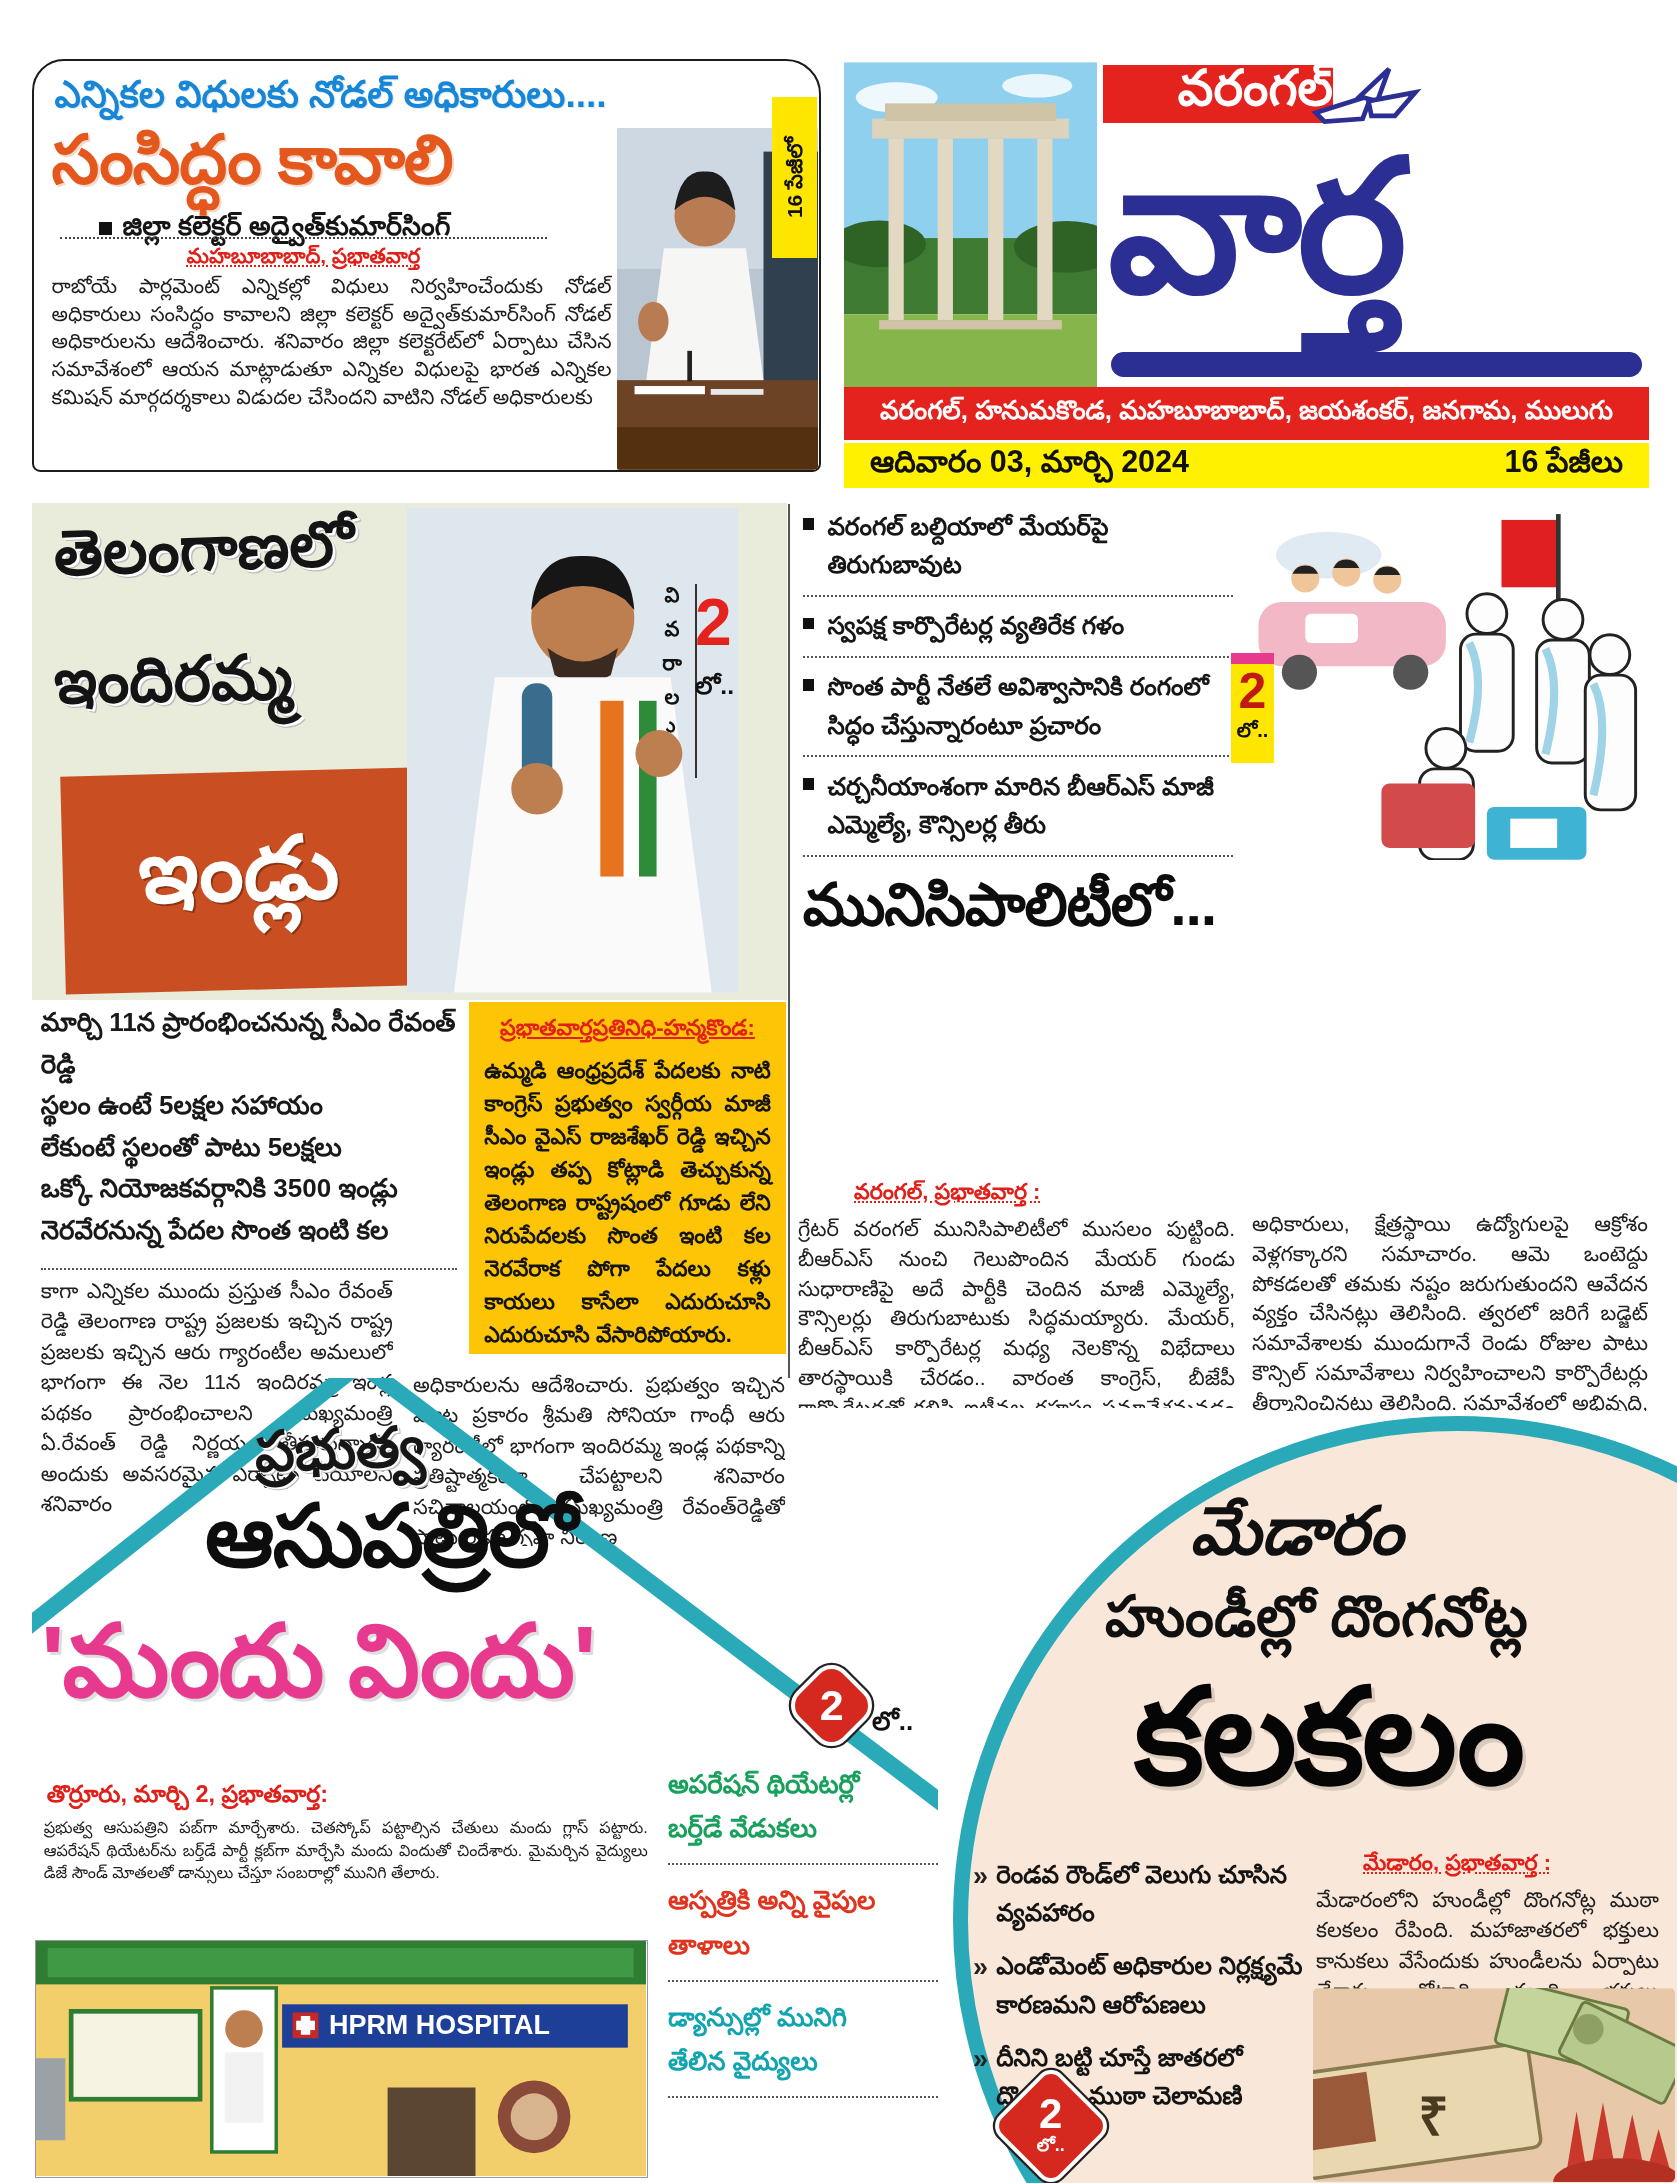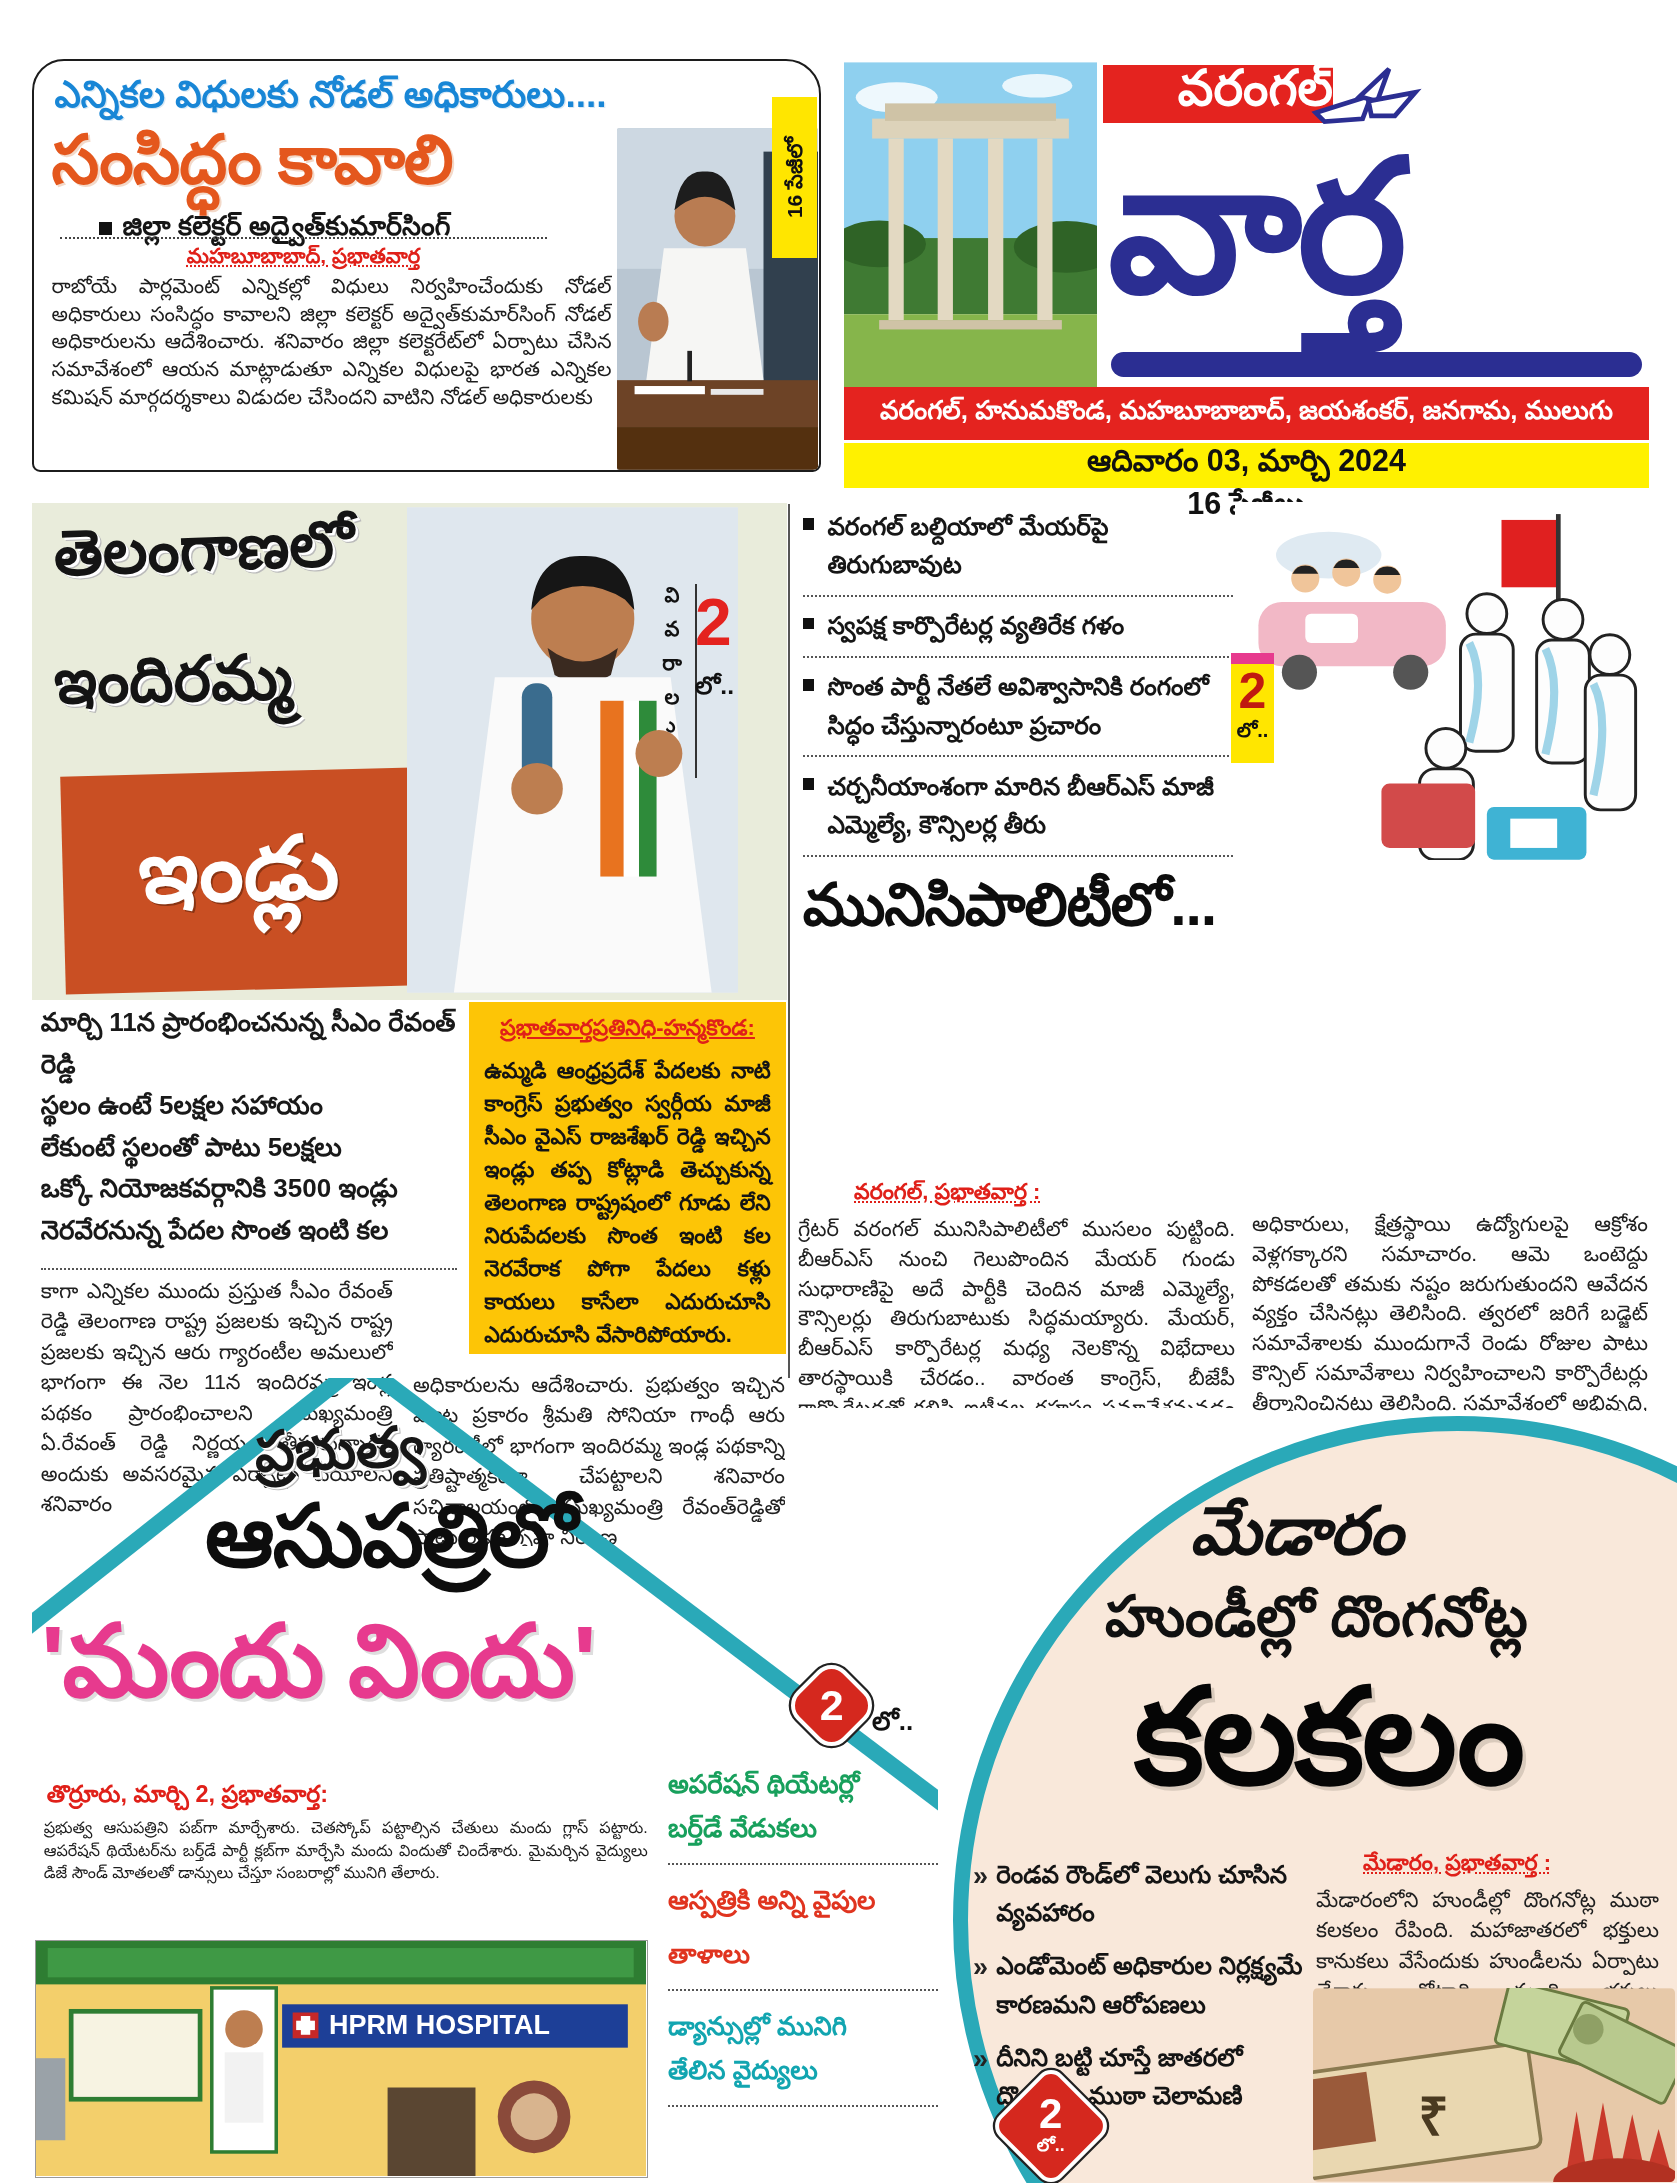--- a/index.html
+++ b/index.html
@@ -33,21 +33,21 @@
   .cityBox { left:259px; top:9.4px; width:230px; height:58px; background:#e4231f; color:#fff;
              font-size:50px; font-weight:900; display:flex; align-items:center; justify-content:flex-end; }
   .doveWrap { left:463px; top:3.5px; width:123px; height:94px; z-index:4; }
   .mastTitle { left:264px; top:70px; width:540px; font-size:185px; font-weight:900; color:#2b2e92;
                line-height:1.1; letter-spacing:-4.7px; }
   .mastSwoosh { left:267px; top:296px; width:531px; height:24.6px; background:#2b2e92; border-radius:14px; }
   .distStrip { left:0; top:331px; width:805px; height:53px; background:#e4231f; color:#fff;
                display:flex; align-items:center; justify-content:center; font-size:26px; font-weight:800; }
   .dateStrip { left:0; top:387px; width:805px; height:45px; background:#fff100; color:#111;
                display:flex; align-items:center; justify-content:space-between; padding:0 26px;
-               font-size:30.5px; font-weight:800;flex-direction:column; }
+               font-size:30.5px; font-weight:800; }
 
   
   .secC { left:32px; top:496px; width:755px; height:1056px; }
   .greenBg { left:0; top:7px; width:755px; height:497px; background:#e9ecdb; }
   .script1 { left:22px; top:16.4px; font-size:63px; font-weight:900; color:#141414;
              text-shadow:2.3px 2.3px 0 #fff,3.5px 3.5px 0 #bbb; transform:rotate(-2deg); }
   .script2 { left:22px; top:147px; font-size:63px; font-weight:900; color:#141414;
              text-shadow:2.3px 2.3px 0 #fff,3.5px 3.5px 0 #bbb; transform:rotate(-1deg); }
   .orangeBox { left:30.5px; top:276px; width:352px; height:218px; background:#c94f23;
                display:flex; align-items:center; justify-content:center; transform:rotate(-1.5deg); }
@@ -107,21 +107,21 @@
             display:flex; align-items:center; justify-content:center; z-index:6; }
   .badgeE span { transform:rotate(-45deg); color:#fff; font-size:43px; font-weight:900; }
   .badgeE-lo { left:840px; top:328px; font-size:26px; font-weight:800; color:#111; z-index:6; }
   .datelineE { left:14.7px; top:403px; font-size:23.5px; font-weight:800; color:#e02019; }
   .bodyE { left:11.7px; top:439px; width:604px; height:117px; font-size:16px; line-height:1.42;
            text-align:justify; color:#1e1e1e; overflow:hidden; }
   .photoE { left:2.9px; top:562px; width:613px; height:238px; overflow:hidden; border:1.2px solid #999; }
   .pointsE { left:636px; top:384px; width:270px; }
   .pointsE .ln { font-size:26px; font-weight:800; line-height:1.7; }
   .pointsE .green { color:#18a05c; }
-  .pointsE .red { color:#e0341f;margin-top:9px; }
+  .pointsE .red { color:#e0341f; }
   .pointsE .teal { color:#12a5b0; }
   .pointsE .dotr { border-top:2.3px dotted #555; margin:13px 0; }
 
   
   .secF { left:938px; top:1384px; width:739px; height:799px; }
   .bubble { left:14.7px; top:32px; width:1009px; height:1009px; border-radius:50%;
             background:#f9e8da; border:15.2px solid #2aa9b8; }
   .medaL1 { left:252px; top:108px; font-size:67px; font-weight:900; color:#101010;font-style:italic; }
   .medaL2 { left:167px; top:199px; font-size:57px; font-weight:900; color:#101010; }
   .medaHead { left:196px; top:276px; font-size:134px; font-weight:900; color:#050505;

